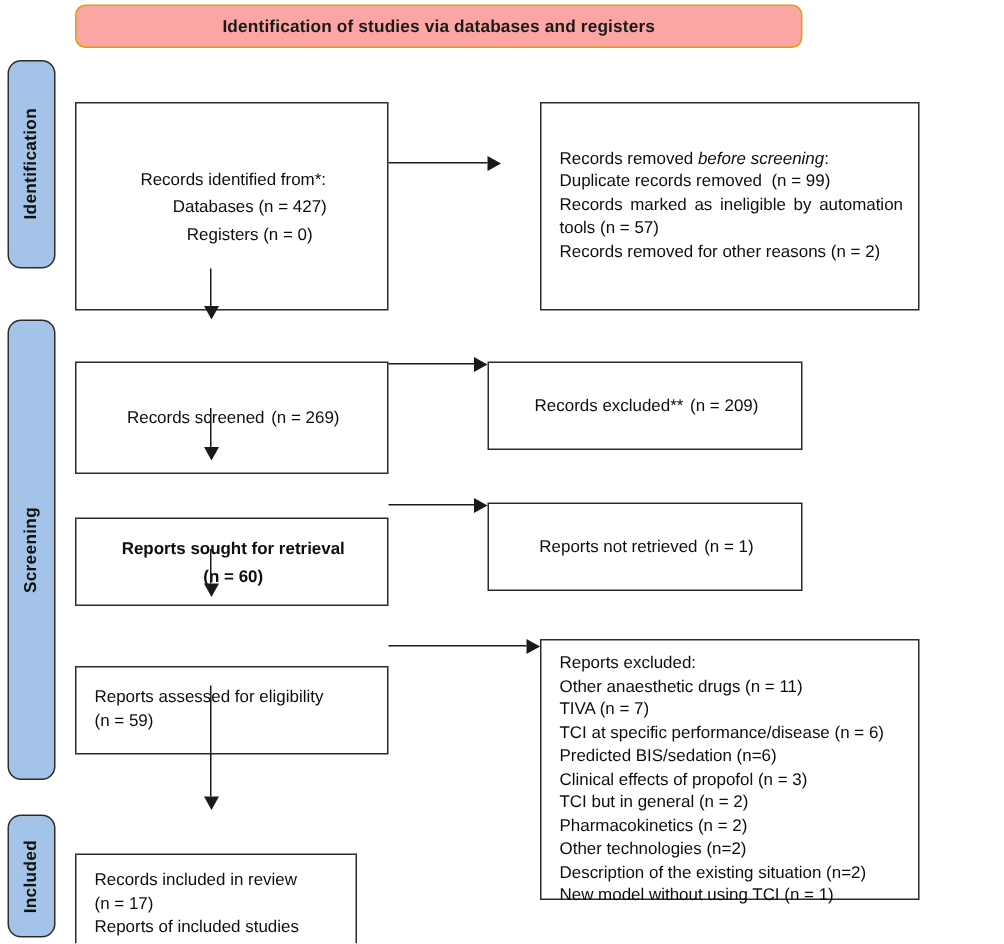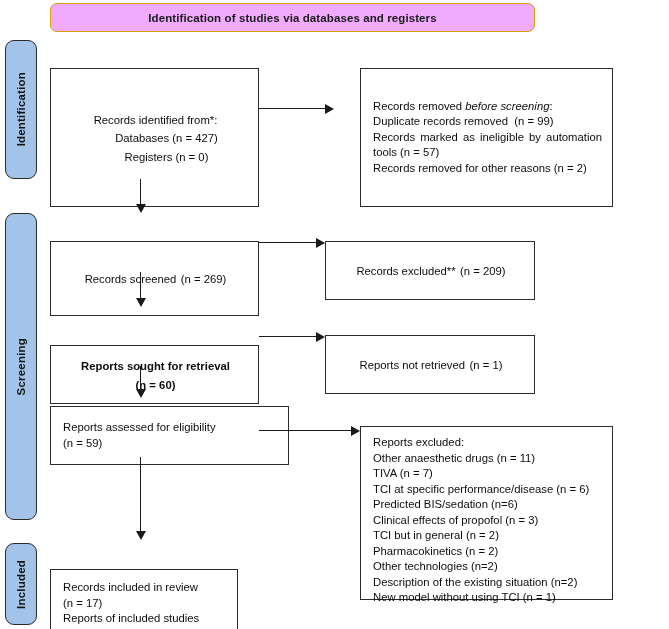--- a/index.html
+++ b/index.html
@@ -16,21 +16,21 @@
     overflow: hidden;
   }
 
   
   .phase-banner {
     position: absolute;
     left: 50px;
     top: 3px;
     width: 485px;
     height: 29px;
-    background: #f0abfc;
+    background: #fca5a5;
     border: 1.5px solid #d9a207;
     border-radius: 7px;
     display: flex;
     align-items: center;
     justify-content: center;
     box-sizing: border-box;
   }
   .phase-banner-label {
     font-size: 11.5px;
     font-weight: bold;
@@ -92,21 +92,21 @@
   .center-block .flow-line { display: inline-block; text-align: left; }
   .italic-em { font-style: italic; }
 
   
   #box-identified     { left: 50px;  top: 40px;  width: 209px; height: 139px; }
   #box-removed        { left: 360px; top: 40px;  width: 253px; height: 139px; }
   #box-screened       { left: 50px;  top: 213px; width: 209px; height: 75px;  }
   #box-excluded       { left: 325px; top: 213px; width: 210px; height: 59px;  }
   #box-sought         { left: 50px;  top: 317px; width: 209px; height: 59px; font-weight: bold;  }
   #box-not-retrieved  { left: 325px; top: 307px; width: 210px; height: 59px;  }
-  #box-eligibility    { left: 50px;  top: 378px; width: 239px; height: 59px;  }
+  #box-eligibility    { left: 50px;  top: 416px; width: 209px; height: 59px;  }
   #box-reports-excl   { left: 360px; top: 398px; width: 253px; height: 174px; align-items: flex-start; }
   #box-included       { left: 50px;  top: 541px; width: 188px; height: 84px;  }
   #box-reports-excl .flow-box-inner { padding-top: 8px; }
 
   
   .conn {
     position: absolute;
     background: #1a1a1a;
   }
   .conn-h { height: 1.4px; }

